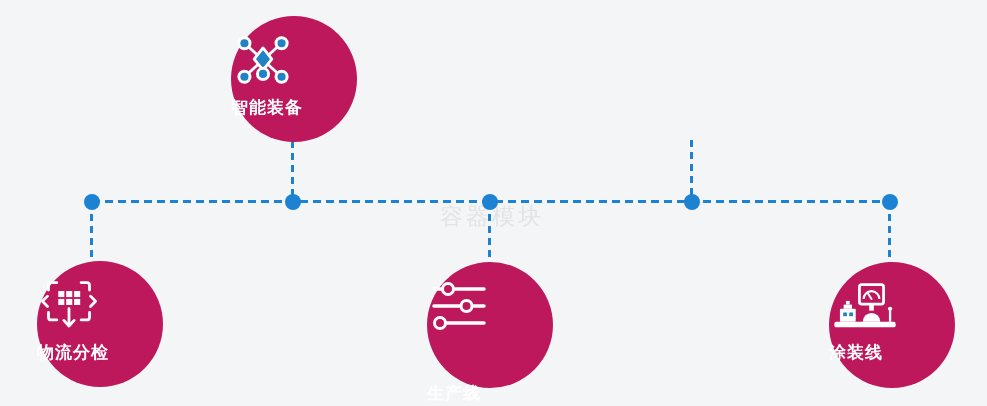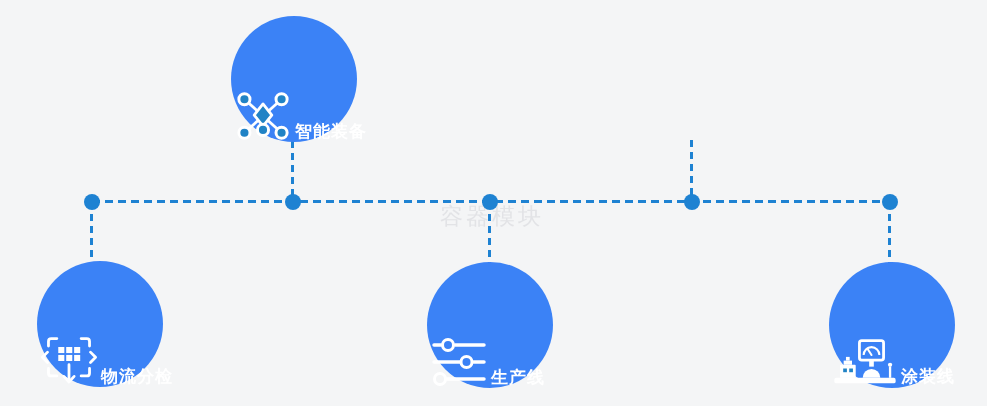--- a/index.html
+++ b/index.html
@@ -41,28 +41,28 @@
   }
   .junction-dot.d1{left:84px;}
   .junction-dot.d2{left:285px;}
   .junction-dot.d3{left:482px;}
   .junction-dot.d4{left:684px;}
   .junction-dot.d5{left:882px;}
 
   
   .node{
     position:absolute;width:126px;height:126px;border-radius:50%;
-    background:#3b82f6;z-index:3;
-    display:flex;flex-direction:row;align-items:flex-end;
+    background:#be185d;z-index:3;
+    display:flex;flex-direction:column;align-items:flex-start;
     box-sizing:border-box;padding-top:18px;cursor:pointer;
   }
   .node--smart{left:231px;top:16px;}
   .node--warehouse{left:631px;top:15px;}
   .node--logistics{left:37px;top:261px;}
-  .node--production{left:427px;top:262px;}
+  .node--production{left:427px;top:262px;gap:40px;}
   .node--painting{left:829px;top:262px;font-family:Liberation Mono, monospace;}
 
   .node .icon{height:52px;display:flex;align-items:center;justify-content:center;}
   .node .label{
     margin-top:12px;color:#ffffff;font-size:17px;font-weight:bold;
     letter-spacing:1px;line-height:20px;white-space:nowrap;
   }
   svg{display:block;}
 </style>
 </head>

